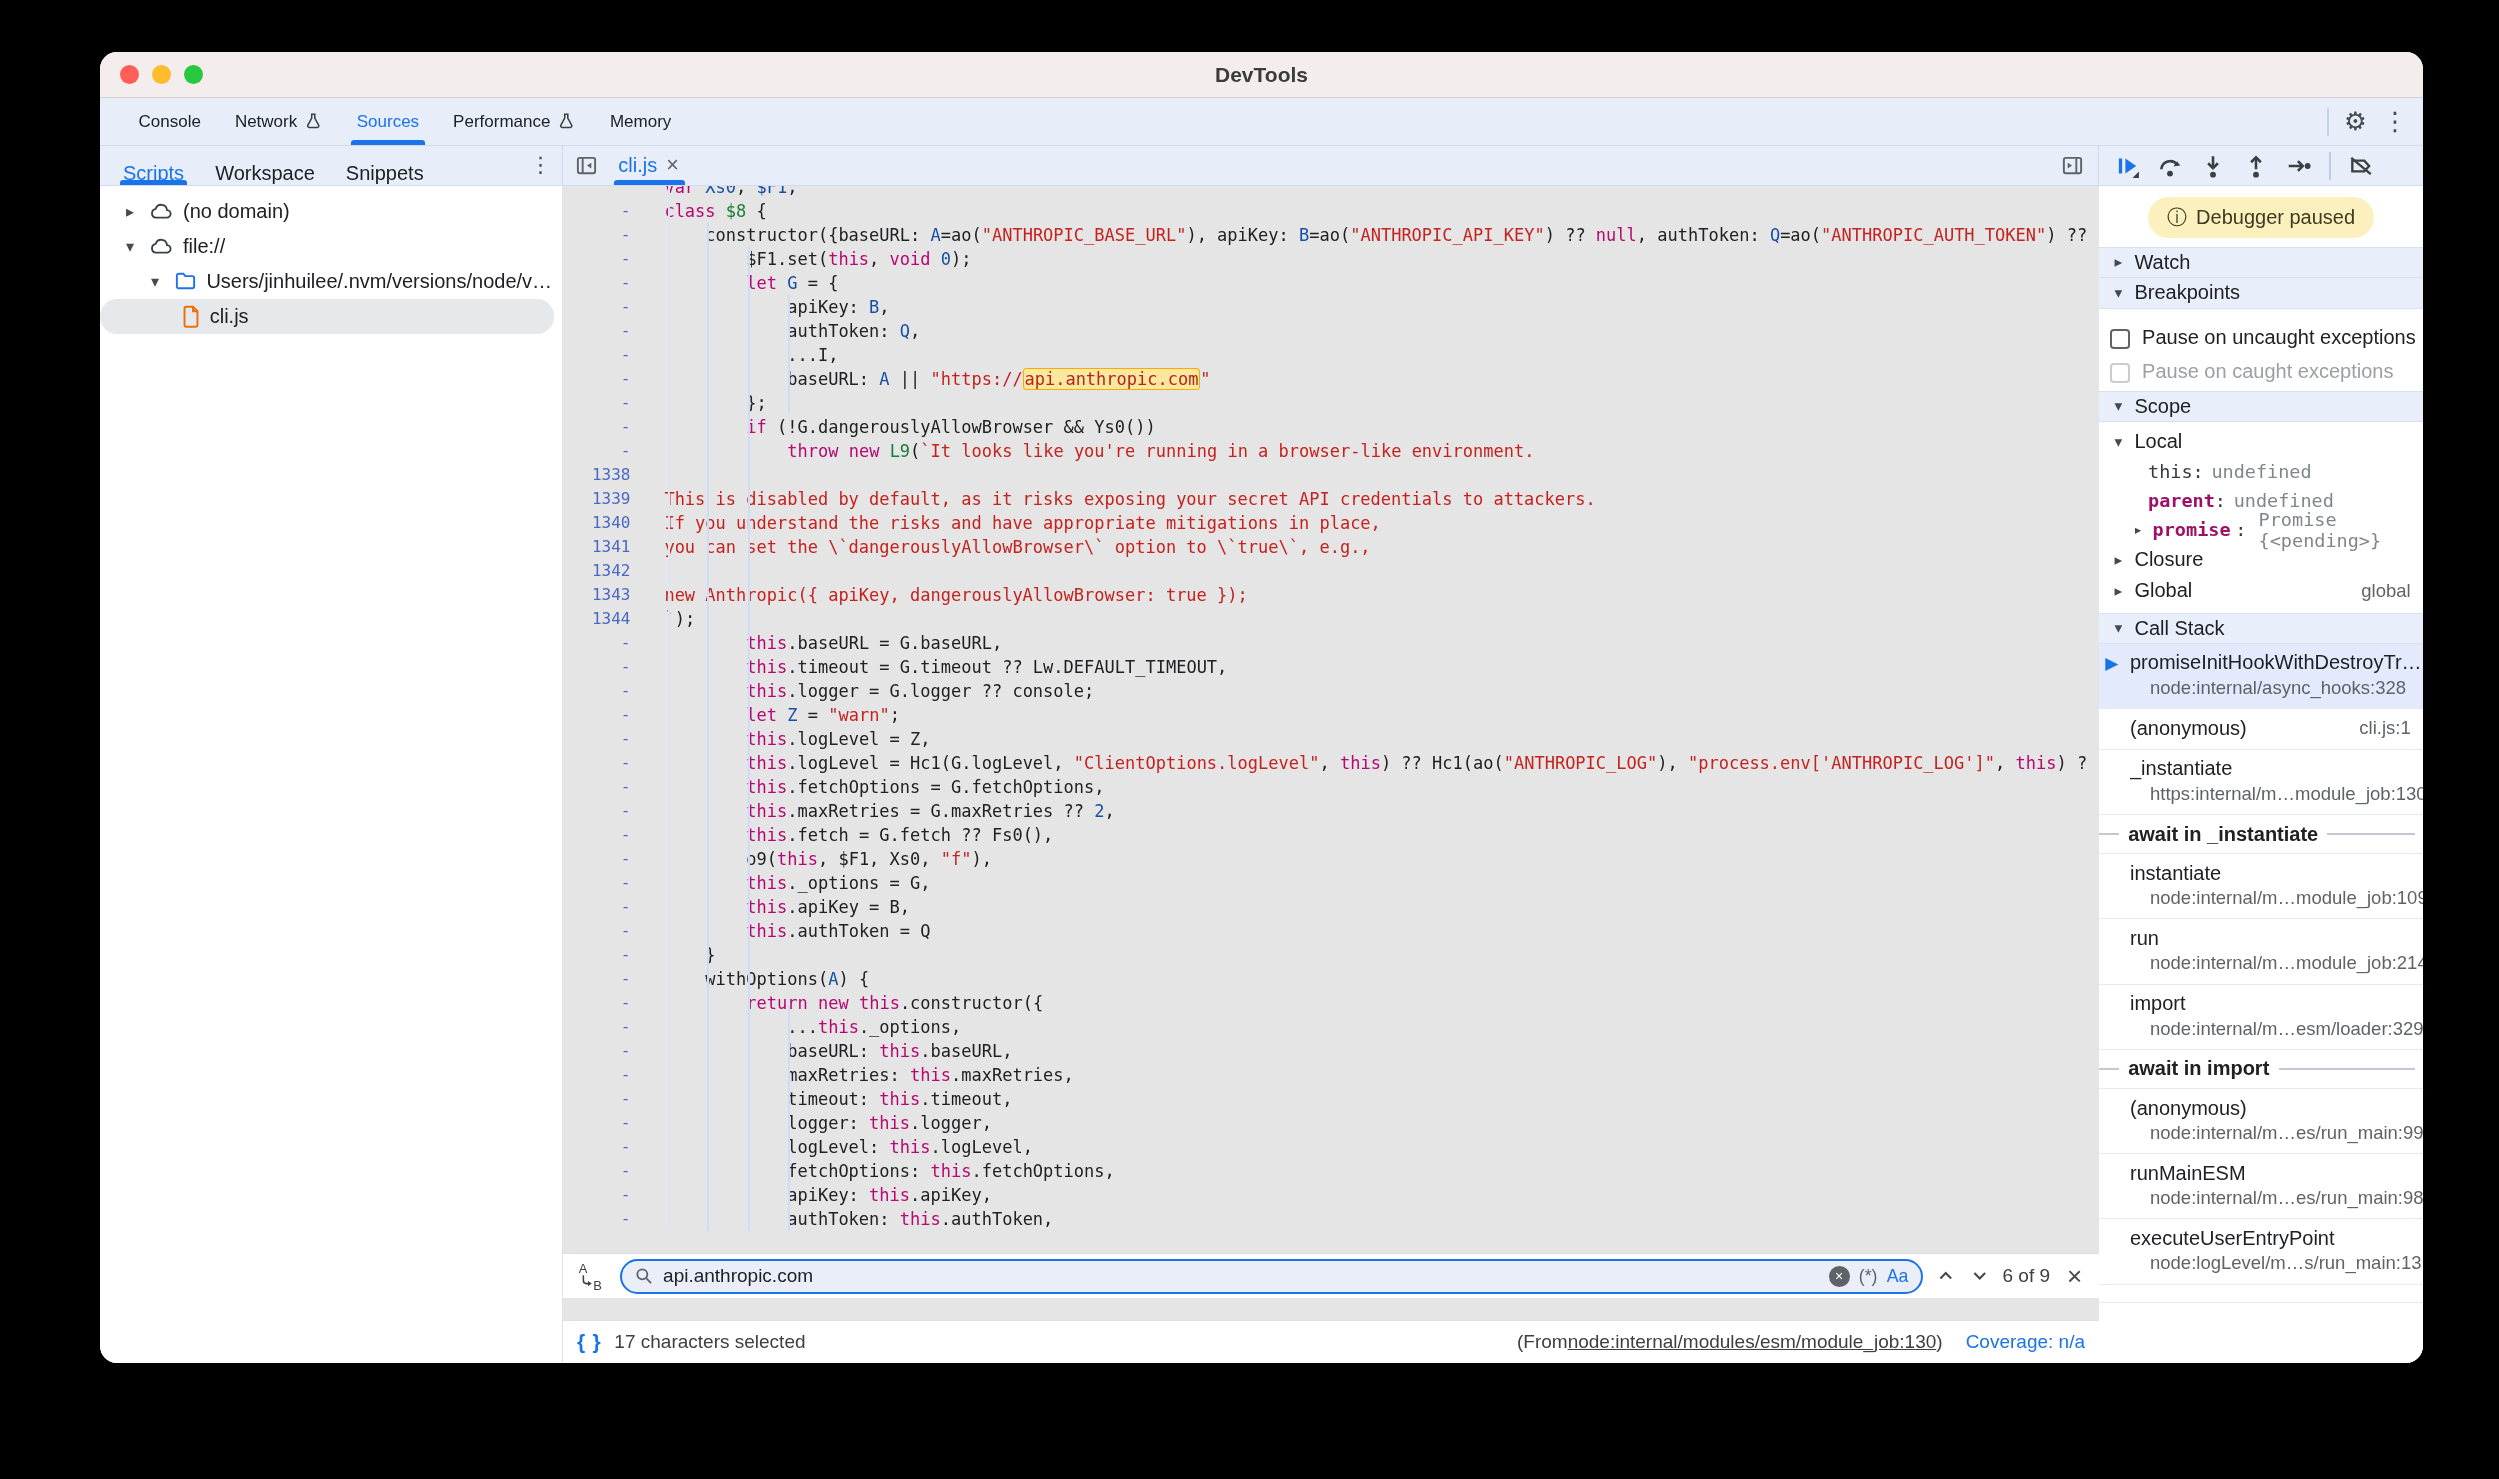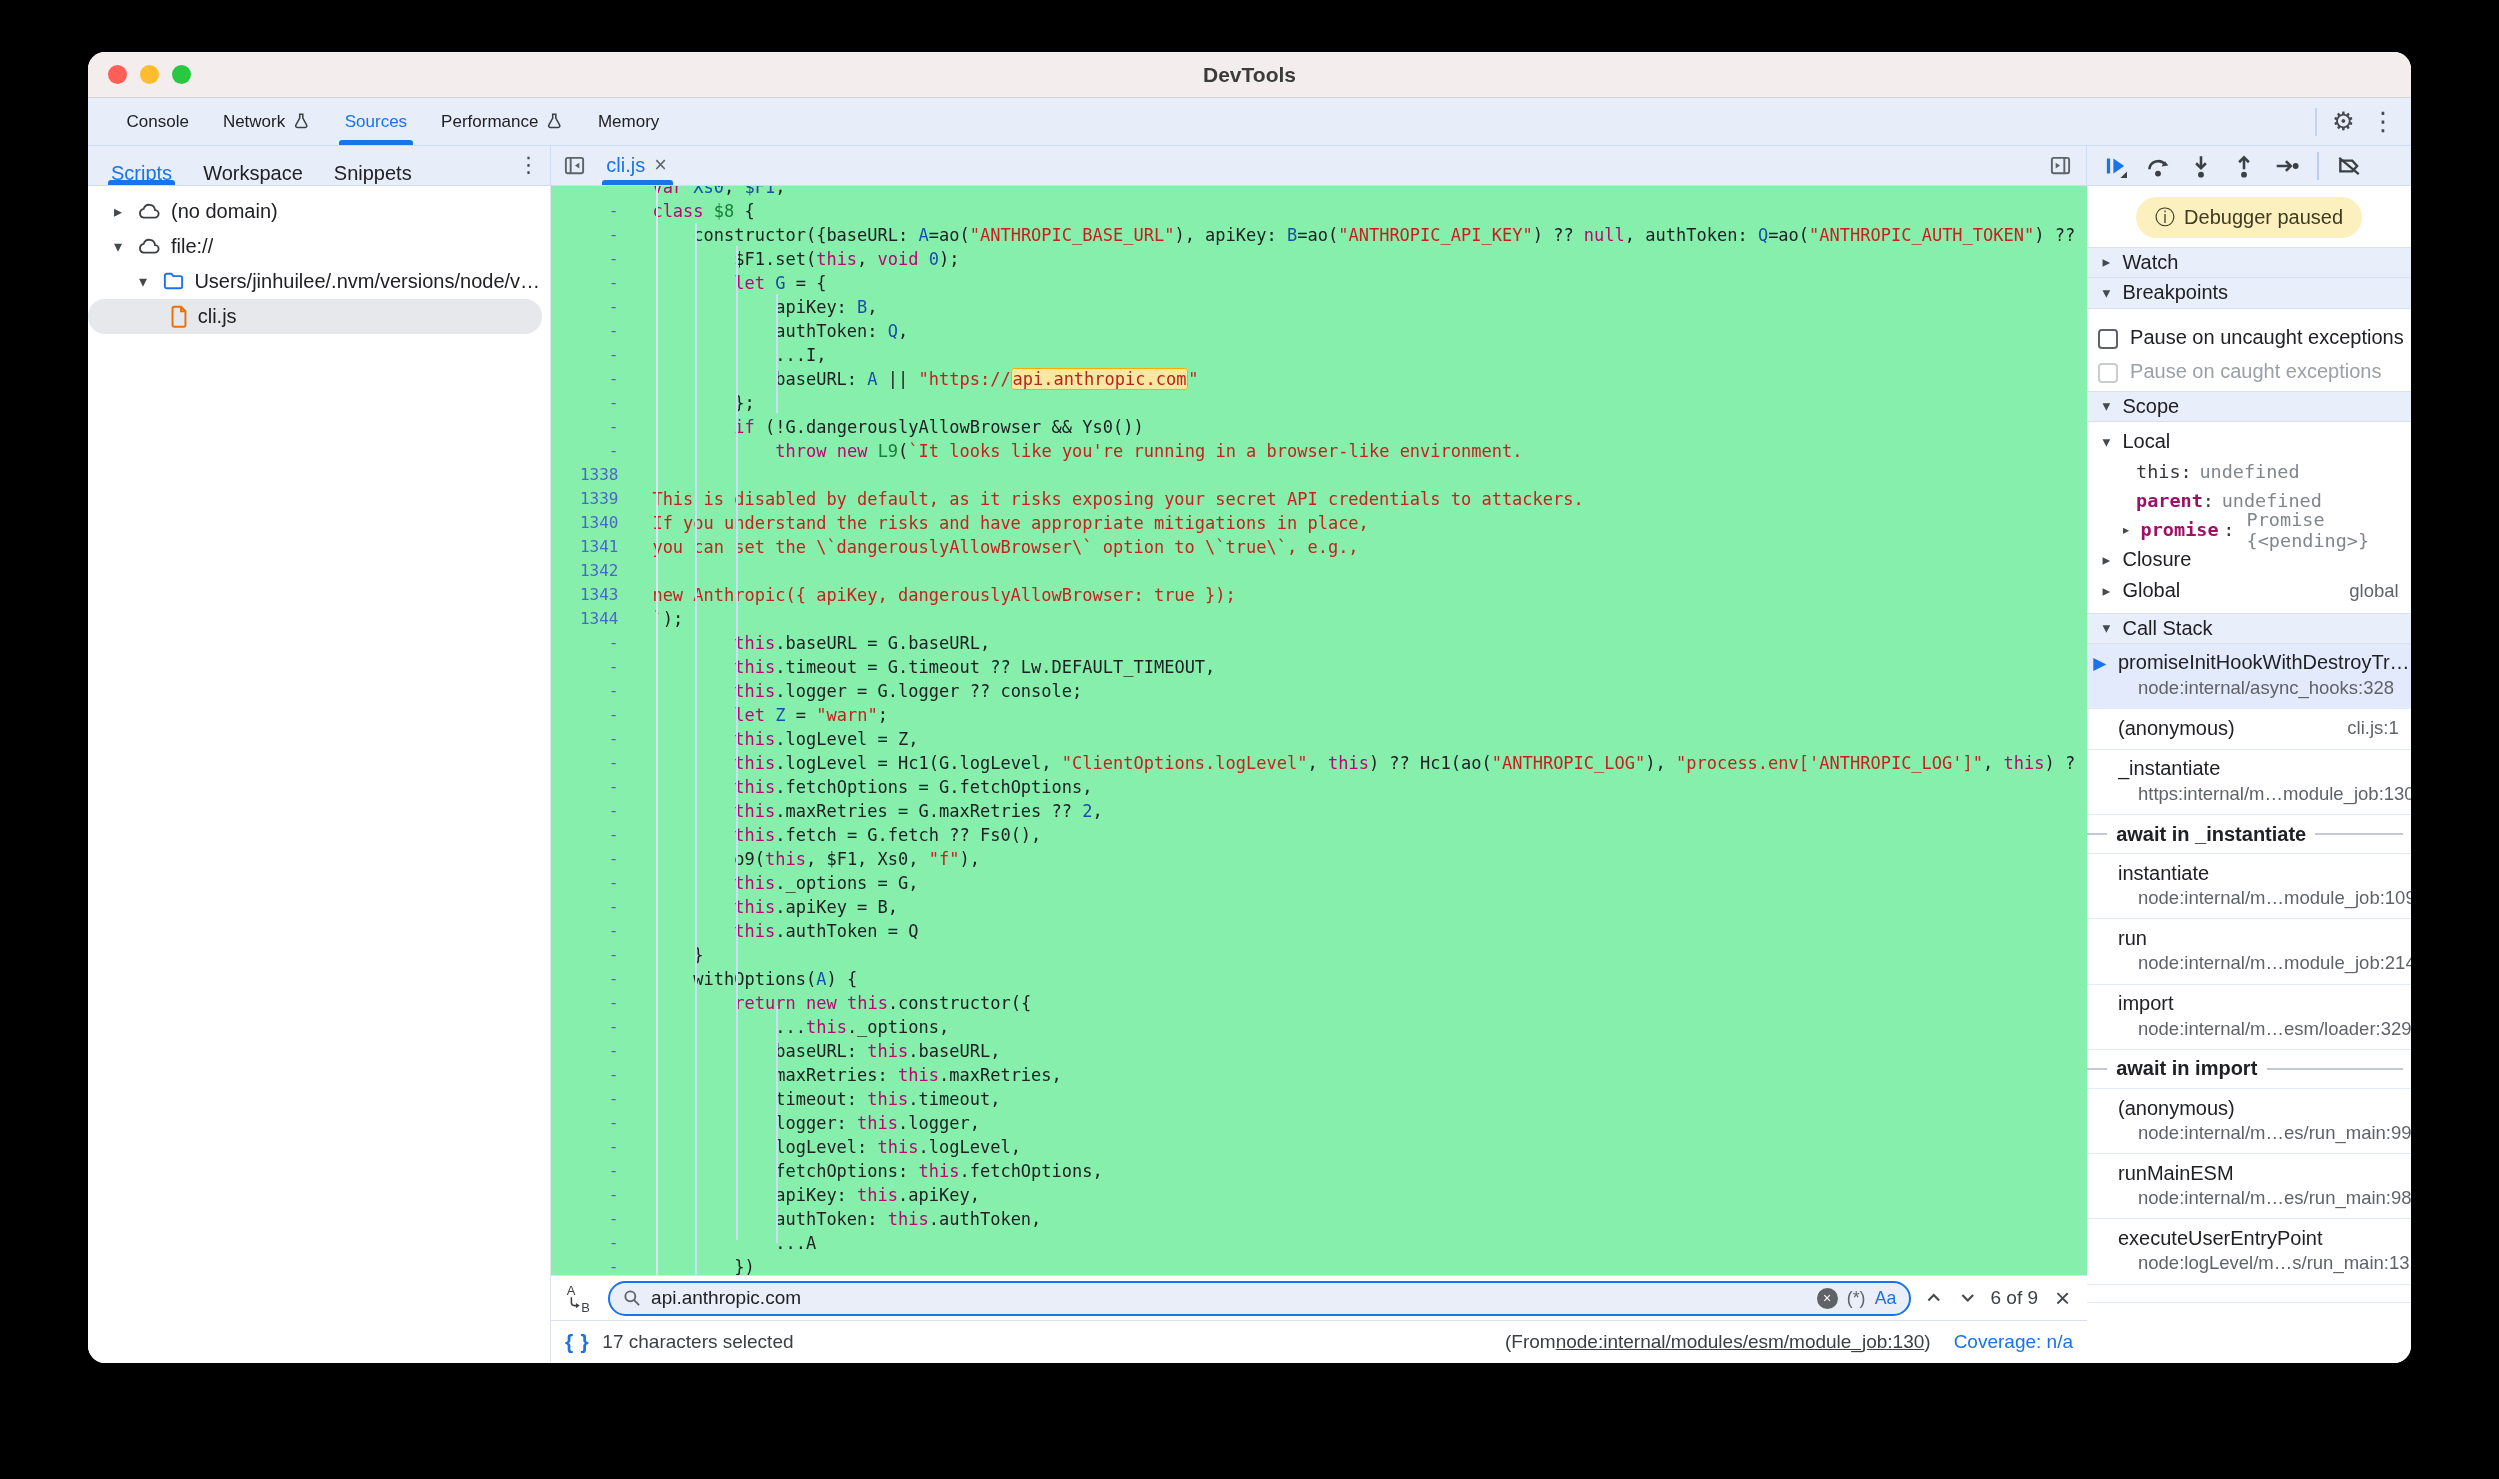--- a/index.html
+++ b/index.html
@@ -1,17 +1,17 @@
 <!DOCTYPE html>
 <html style="font-size:12.3px"><head>
 <meta charset="utf-8">
 <style>
   * { margin:0; padding:0; box-sizing:border-box; }
   html,body { width:2500px; height:1479px; background:#000; font-family:"Liberation Sans",sans-serif; overflow:hidden; }
-  .window { position:absolute; left:88px; top:52px; width:2323px; height:1311px; background:#fff;
+  .window { position:absolute; left:100px; top:52px; width:2323px; height:1311px; background:#fff;
             border-radius:17px; overflow:hidden; display:flex; flex-direction:column;
             box-shadow:0 34px 92px rgba(0,0,0,.6); }
 
   
   .titlebar { height:46px; flex:none; background:#f4edee; border-bottom:1.5px solid #d9d2d4;
               display:flex; align-items:center; position:relative; }
   .lights { display:flex; gap:13px; margin-left:20px; }
   .light { width:19px; height:19px; border-radius:50%; }
   .l-red{background:#ff5f57;} .l-yellow{background:#febc2e;} .l-green{background:#28c840;}
   .win-title { position:absolute; left:0; right:0; text-align:center; font-size:21px; font-weight:700; color:#3b3b3b; }
@@ -47,21 +47,21 @@
   .content { flex:1; display:flex; overflow:hidden; }
 
   
   .sidebar { width:463px; flex:none; border-right:1.5px solid #dfe3ec; padding-top:7.7px; background:#fff; }
   .tree-row { height:35px; display:flex; align-items:center; font-size:20px; color:#202124; gap:9.2px; }
   .tree-arrow { width:20px; text-align:center; font-size:16px; color:#454a4e; flex:none; }
   .tree-row.selected { background:#e6e8ec; border-radius:17px; margin-right:7.7px; }
   .tree-label { white-space:nowrap; overflow:hidden; text-overflow:ellipsis; }
 
   
-  .editor-col { width:1536px; flex:none; display:flex; flex-direction:column; background:#86efac; }
+  .editor-col { width:1536px; flex:none; display:flex; flex-direction:column; background:#e5e5e5;gap:22px; }
   .code-area { flex:1; overflow:hidden; position:relative; }
   .code-scroll { margin-top:-10.8px; }
   .code-line { display:flex; line-height:24px; font-family:"DejaVu Sans Mono",monospace; font-size:17px; }
   .gutter { width:86px; flex:none; text-align:right; padding-right:18.5px; color:#4a68c4; font-size:16px; }
   .ltext { white-space:pre; padding-left:15.4px; color:#202124; flex:1; overflow:hidden; }
   .code-area::before { content:""; position:absolute; left:105px; top:0; bottom:0; width:1.5px; background:#dde3f0; }
   .iguide { position:absolute; width:1.5px; background:#cddcf7; }
   .tk-p{color:#202124;} .tk-k{color:#b80672;} .tk-s{color:#c5221f;}
   .tk-d{color:#174ea6;} .tk-n{color:#174ea6;} .tk-f{color:#188038;}
   .tk-h{color:#b3261e; background:#fce79e; border:1.5px solid #f9ab00; border-radius:3.1px; padding:0 0.8px; }

